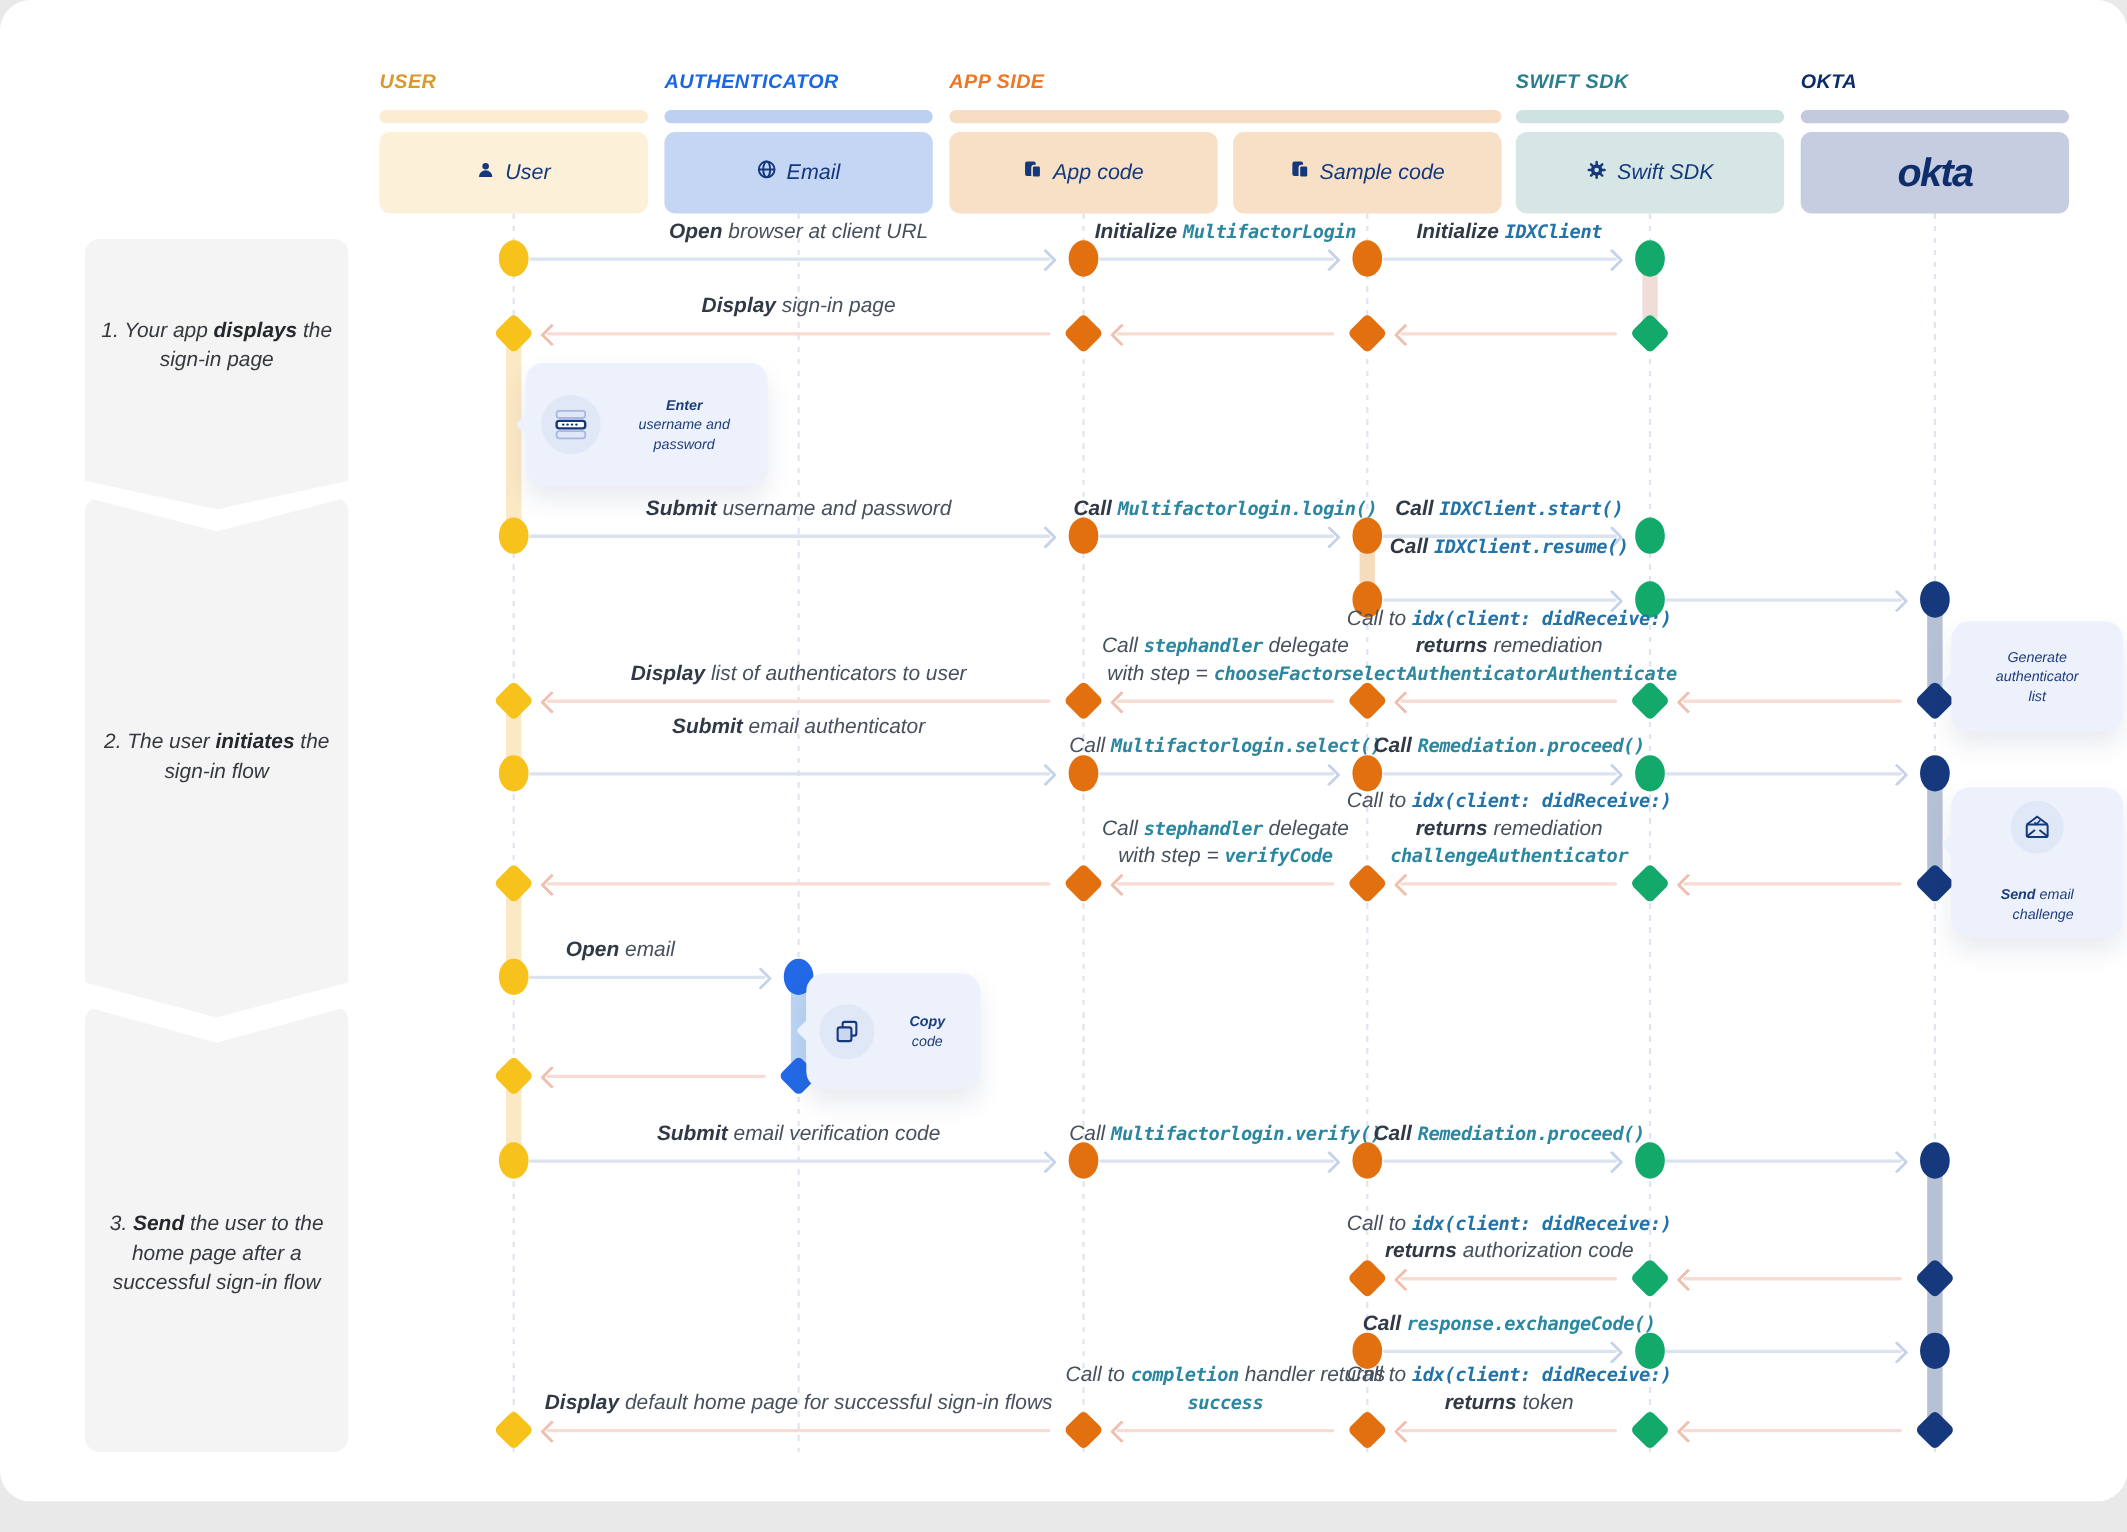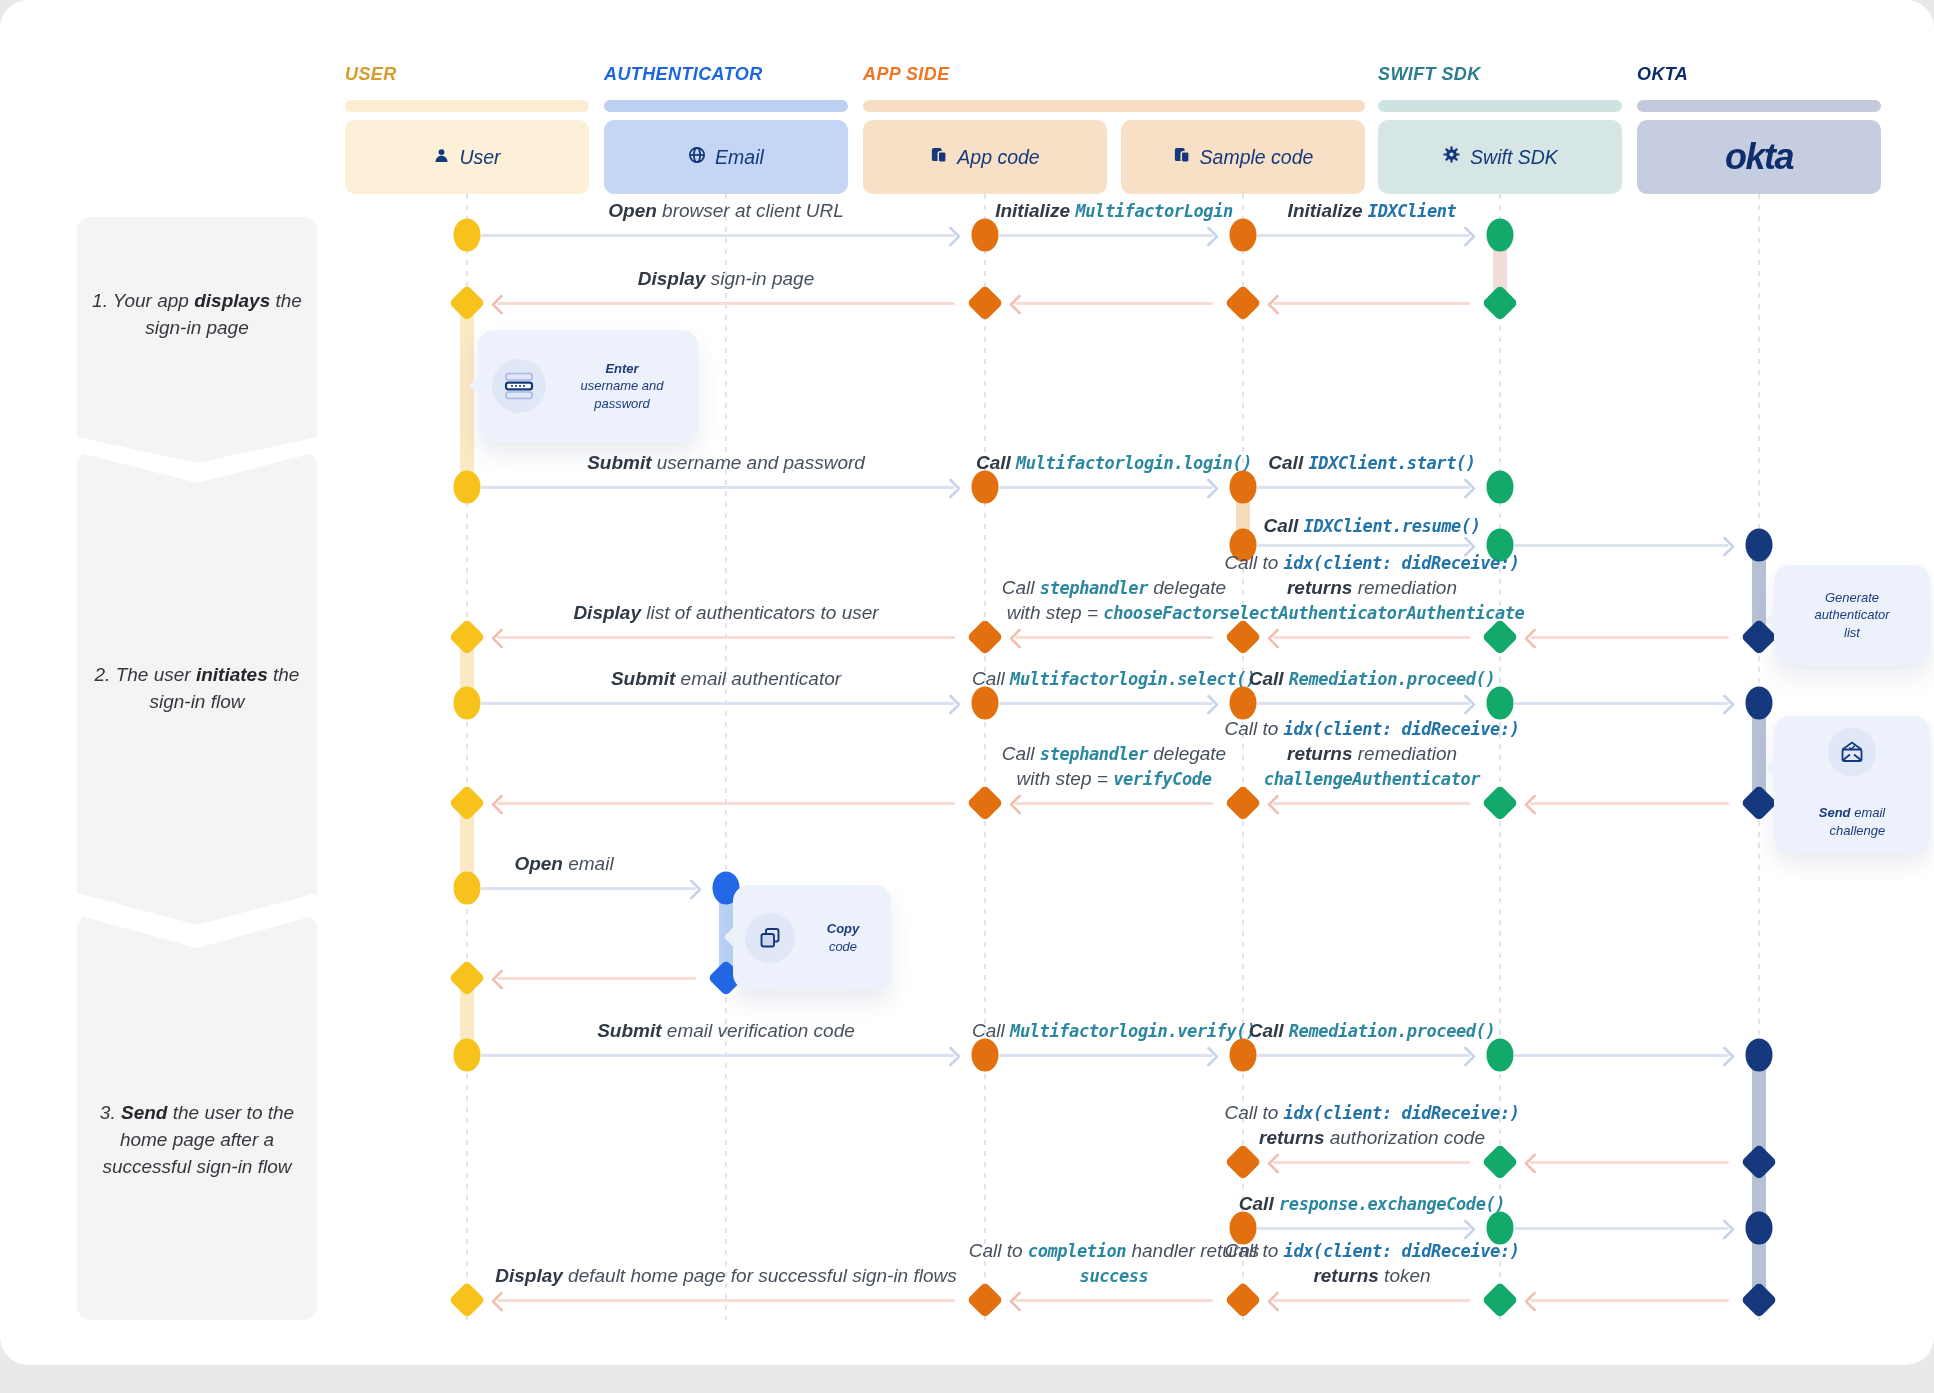--- a/index.html
+++ b/index.html
@@ -274,38 +274,38 @@
   <div class="msg" style="left:726px;top:475px;">
       <div><span class="seg-b">Submit</span><span> username and password</span></div>
     </div>
   <div class="msg" style="left:1114px;top:475px;">
       <div><span class="seg-b">Call </span><span class="seg-code">Multifactorlogin.login()</span></div>
     </div>
   <div class="msg" style="left:1372px;top:475px;">
       <div><span class="seg-b">Call </span><span class="seg-code2">IDXClient.start()</span></div>
     </div>
 
-  <div class="msg" style="left:1372px;top:538px;">
+  <div class="msg" style="left:1372px;top:510px;">
       <div><span class="seg-b">Call </span><span class="seg-code2">IDXClient.resume()</span></div>
     </div>
 
   <div class="msg" style="left:1372px;top:625px;">
     <div><span>Call to </span><span class="seg-code2">idx(client: didReceive:)</span></div>
       <div><span class="seg-b">returns</span><span> remediation</span></div>
       <div><span class="seg-code">selectAuthenticatorAuthenticate</span></div>
   </div>
   <div class="msg" style="left:1114px;top:625px;">
     <div><span>Call </span><span class="seg-code">stephandler</span><span> delegate</span></div>
       <div><span>with step = </span><span class="seg-code">chooseFactor</span></div>
   </div>
   <div class="msg" style="left:726px;top:625px;">
       <div><span class="seg-b">Display</span><span> list of authenticators to user</span></div>
     </div>
 
-  <div class="msg" style="left:726px;top:691px;">
+  <div class="msg" style="left:726px;top:673px;">
       <div><span class="seg-b">Submit</span><span> email authenticator</span></div>
     </div>
   <div class="msg" style="left:1114px;top:691px;">
       <div><span>Call </span><span class="seg-code">Multifactorlogin.select()</span></div>
     </div>
   <div class="msg" style="left:1372px;top:691px;">
       <div><span class="seg-b">Call </span><span class="seg-code">Remediation.proceed()</span></div>
     </div>
 
   <div class="msg" style="left:1372px;top:791px;">

